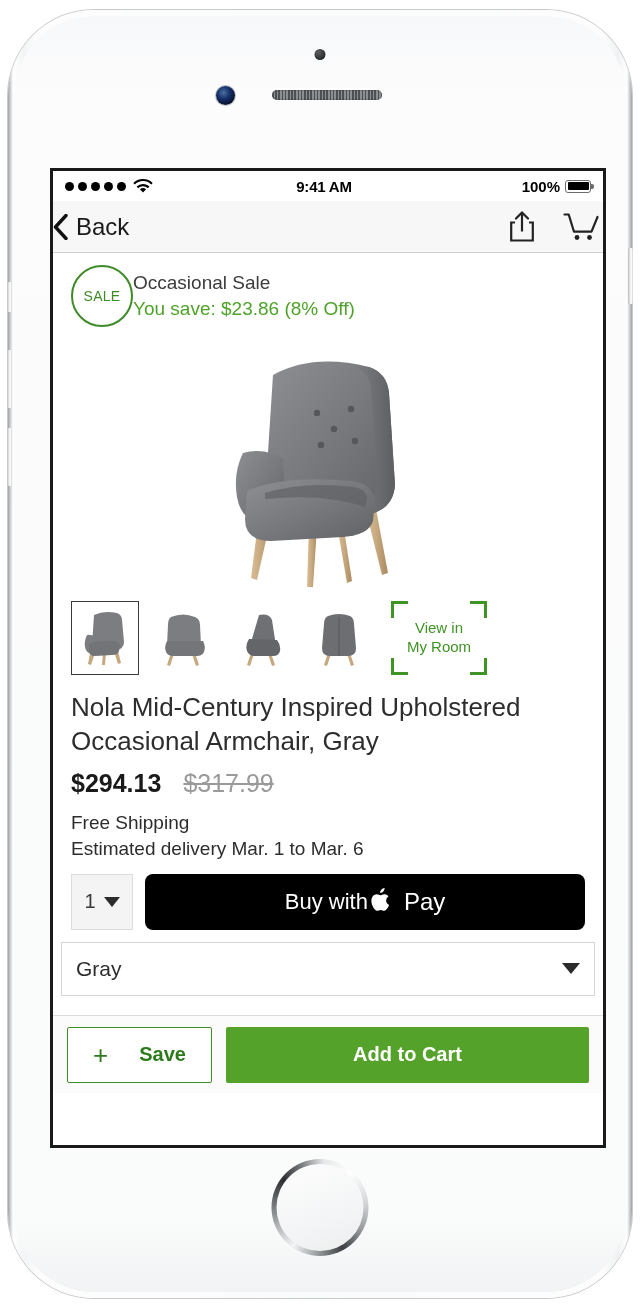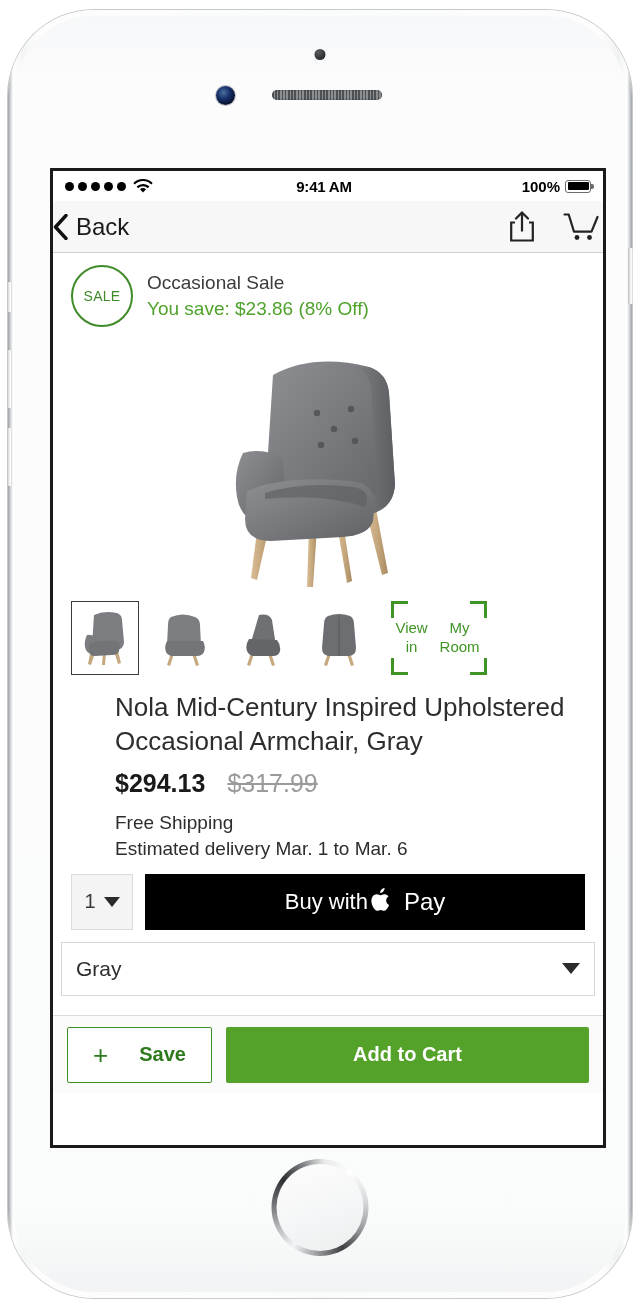--- a/index.html
+++ b/index.html
@@ -121,21 +121,21 @@
   #back-label { font-size: 24px; color: #1a1a1a; }
   #nav-actions { margin-left: auto; display: flex; align-items: center; gap: 28px; }
 
   
   #content {
     height: 840px; background: #ffffff;
     position: relative; overflow: hidden;
   }
 
   
-  #sale-banner { display: flex; align-items: center; gap: 14px; padding: 12px 18px 4px; }
+  #sale-banner { display: flex; align-items: center; padding: 12px 18px 4px; }
   #sale-badge {
     width: 62px; height: 62px; border-radius: 50%;
     border: 2px solid #3e8b28;
     display: flex; align-items: center; justify-content: center;
     flex: 0 0 auto;
   }
   #sale-badge-text { font-size: 14px; color: #3e8b28; letter-spacing: .3px; }
   #sale-title { font-size: 19px; color: #3c3c3c; line-height: 1.35; }
   #sale-save { font-size: 19px; color: #4fa32a; line-height: 1.35; }
 
@@ -149,32 +149,32 @@
     padding: 8px 18px 6px;
   }
   .thumb {
     width: 68px; height: 74px; background: #fff;
     display: flex; align-items: center; justify-content: center;
     cursor: pointer; flex: 0 0 auto;
   }
   .thumb.selected { border: 1.5px solid #3a3a3a; }
   #ar-tile {
     width: 96px; height: 74px; position: relative; margin-left: 8px;
-    display: flex; flex-direction: row; align-items: center; justify-content: center;
+    display: flex; flex-direction: column; align-items: center; justify-content: center;
     cursor: pointer; flex: 0 0 auto;
   }
   .ar-corner { position: absolute; width: 17px; height: 17px; border: 3px solid #3f9425; }
   .ar-tl { left:0; top:0; border-right:none; border-bottom:none; }
   .ar-tr { right:0; top:0; border-left:none; border-bottom:none; }
   .ar-bl { left:0; bottom:0; border-right:none; border-top:none; }
   .ar-br { right:0; bottom:0; border-left:none; border-top:none; }
   .ar-line { font-size: 15px; color: #3f9425; line-height: 1.25; text-align: center; }
 
   
-  #product-info { padding: 10px 18px 0; margin-left: 44px; }
+  #product-info { padding: 10px 18px 0; }
   #product-title {
     font-size: 26px; color: #2d2d2d; line-height: 1.3; font-weight: normal;
   }
   #price-row { display: flex; align-items: baseline; gap: 22px; margin-top: 10px; }
   #price-current { font-size: 25px; font-weight: bold; color: #1a1a1a; }
   #price-original { font-size: 25px; color: #9a9a9a; text-decoration: line-through; }
   #shipping-free { font-size: 19px; color: #2d2d2d; margin-top: 14px; }
   #shipping-eta { font-size: 19px; color: #2d2d2d; margin-top: 4px; }
 
   
@@ -184,21 +184,21 @@
     display: flex; align-items: center; justify-content: center; gap: 8px;
     cursor: pointer;
   }
   #qty-value { font-size: 20px; color: #3a3a3a; }
   .caret-down {
     width: 0; height: 0; border-left: 8px solid transparent;
     border-right: 8px solid transparent; border-top: 10px solid #2b2b2b;
   }
   #apple-pay-button {
     flex: 1; background: #000; display: flex; align-items: center;
-    justify-content: center; gap: 2px; cursor: pointer; border-radius: 0;
+    justify-content: center; gap: 2px; cursor: pointer; border-radius: 8px;
   }
   #apple-pay-label { font-size: 22px; color: #fff; }
   #apple-pay-logo { font-size: 24px; color: #fff; font-weight: 500; display:flex; align-items:flex-start; gap:14px; }
 
   
   #color-select-wrap { padding: 12px 8px 0; }
   #color-select {
     height: 54px; border: 1px solid #d6d6d6; background: #fff;
     display: flex; align-items: center; padding: 0 14px; cursor: pointer;
   }

